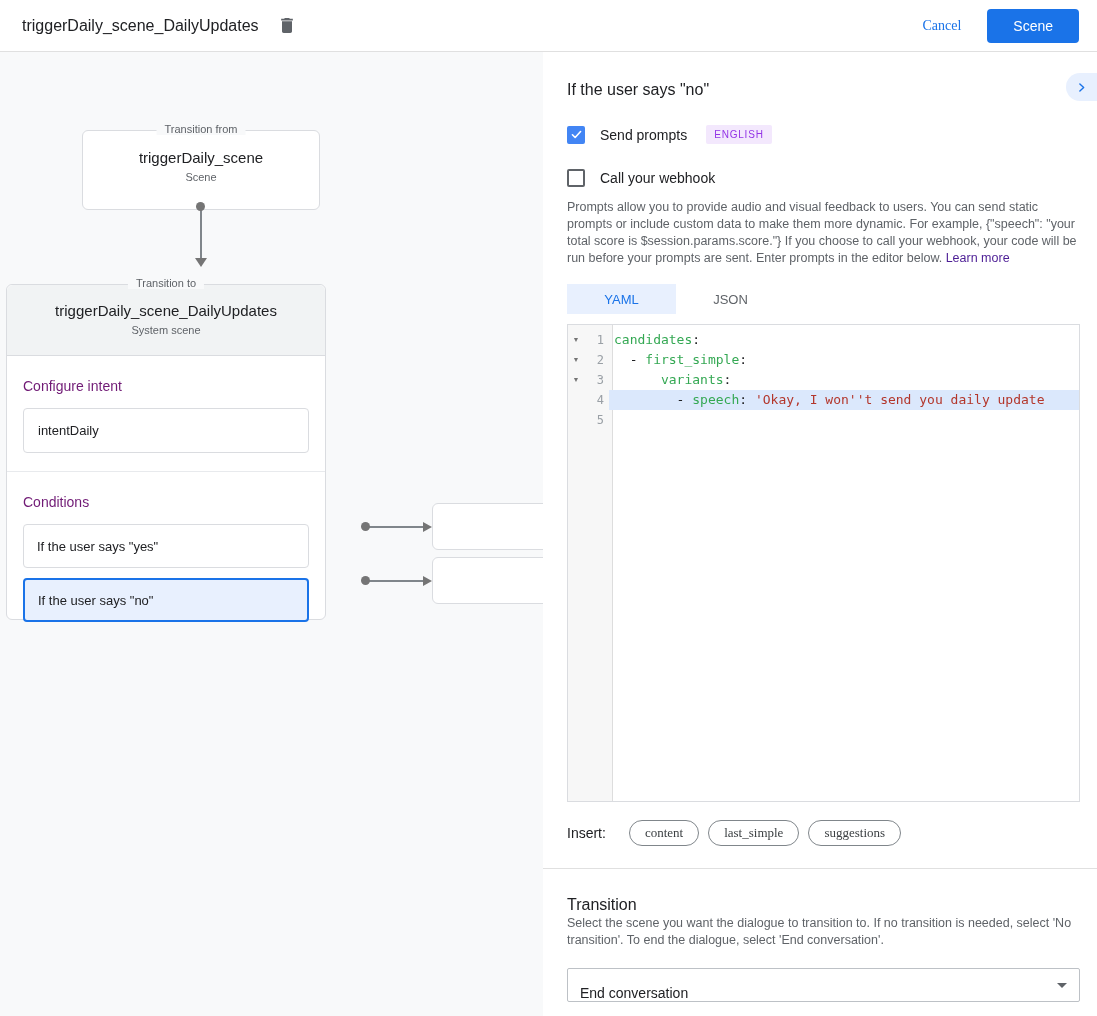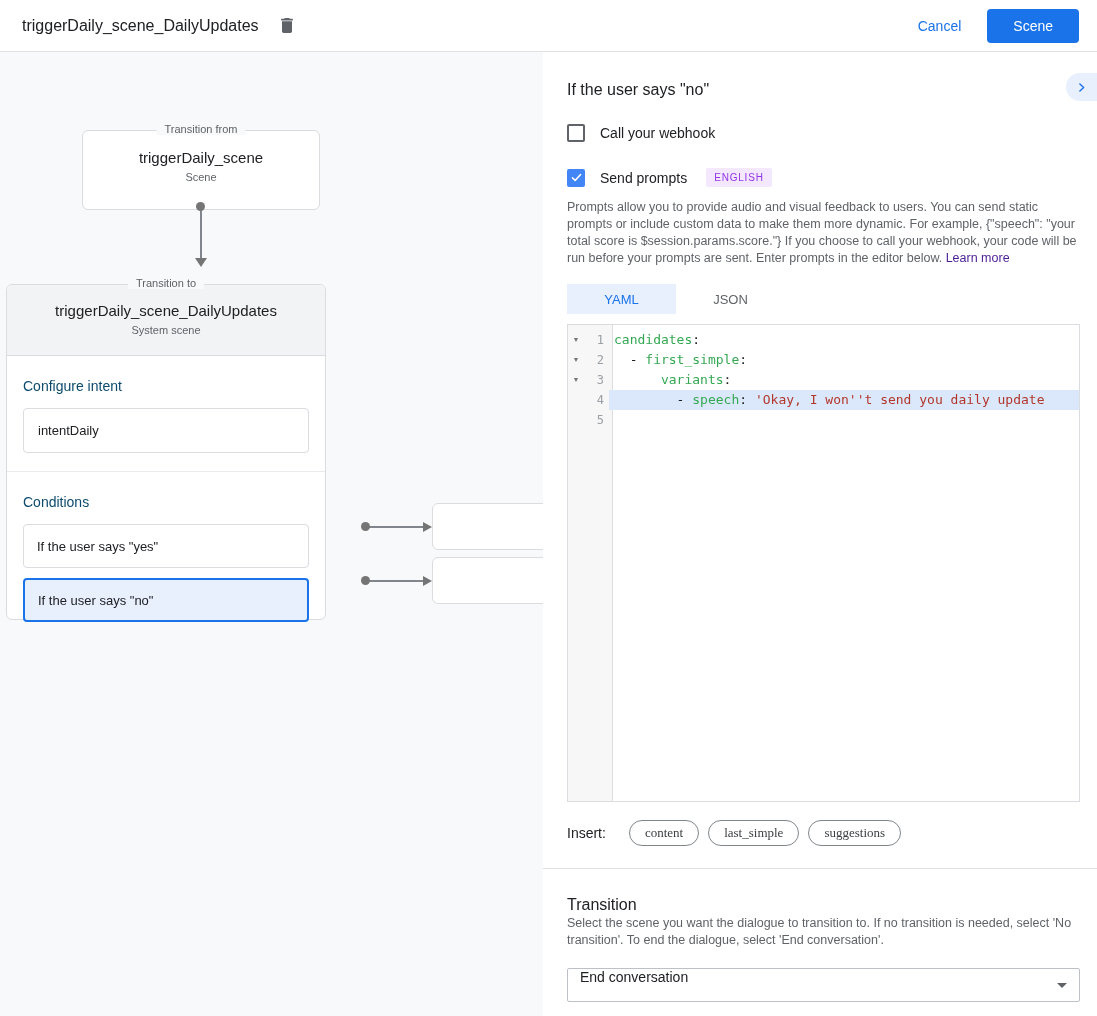--- a/index.html
+++ b/index.html
@@ -7,21 +7,21 @@
     font-family:"Liberation Sans", sans-serif; color:#202124; }
 
   
   .header { height:52px; display:flex; align-items:center; justify-content:space-between;
     padding:0 18px 0 22px; background:#fff; border-bottom:1px solid #e0e0e0; }
   .header-left { display:flex; align-items:center; gap:18px; }
   .page-title { font-size:16px; font-weight:500; color:#202124; }
   .trash-btn { display:flex; align-items:center; cursor:pointer; }
   .header-right { display:flex; align-items:center; gap:26px; }
   .btn-cancel { background:none; border:none; color:#1a73e8; font-size:14px; font-weight:500;
-    font-family:Liberation Sans, sans-serif; cursor:pointer; }
+    font-family:Liberation Serif, serif; cursor:pointer; }
   .btn-save { background:#1a73e8; border:none; color:#fff; font-size:14px; font-weight:500;
     font-family:inherit; border-radius:4px; padding:9px 26px; cursor:pointer; }
 
   
   .main { display:flex; height:964px; }
   .canvas { position:relative; width:543px; background:#f8f9fa; overflow:hidden; flex:none; }
   .panel { position:relative; flex:1; background:#fff; padding:0 17px 0 24px; }
 
   
   .legend { position:absolute; top:-8px; left:50%; transform:translateX(-50%);
@@ -30,21 +30,21 @@
     background:#fff; border:1px solid #dadce0; border-radius:6px; text-align:center; }
   .box-title { font-size:15px; color:#202124; padding-top:18px; }
   .box-sub { font-size:11px; color:#5f6368; margin-top:5px; }
 
   .to-box { position:absolute; left:6px; top:232px; width:320px; height:336px;
     background:#fff; border:1px solid #dadce0; border-radius:6px; }
   .to-header { background:#f1f3f4; border-bottom:1px solid #dadce0; border-radius:6px 6px 0 0;
     height:71px; text-align:center; }
   .to-header .box-title { padding-top:17px; }
   .to-section { padding:14px 16px 18px 16px; }
-  .section-label { font-size:14px; color:#0c4a6e; margin:8px 0 14px 0; }
+  .section-label { font-size:14px; color:#701a75; margin:8px 0 14px 0; }
   .intent-input { height:45px; border:1px solid #dadce0; border-radius:4px; background:#fff;
     display:flex; align-items:center; padding:0 14px; font-size:13px; color:#202124; }
   .to-divider { border-top:1px solid #e8eaed; }
   .condition { position:relative; height:44px; border:1px solid #dadce0; border-radius:4px;
     background:#fff; display:flex; align-items:center; padding:0 13px; font-size:13px;
     color:#202124; margin-bottom:10px; cursor:pointer; }
   .condition.selected { border:2px solid #1a73e8; background:#e8f0fe; }
 
   
   .cdot { position:absolute; width:9px; height:9px; border-radius:50%; background:#757575; z-index:3; }
@@ -100,21 +100,21 @@
   .insert-row { display:flex; align-items:center; gap:9px; margin-top:18px; }
   .insert-label { font-size:14px; color:#202124; margin-right:14px; }
   .chip { height:26px; display:inline-flex; align-items:center; padding:0 15px;
     border:1px solid #80868b; border-radius:14px; font-size:13px; color:#3c4043;
     background:#fff; cursor:pointer;font-family:Liberation Serif, serif; }
 
   .panel-divider { margin:22px -17px 0 -24px; border-top:1px solid #e0e0e0; }
   .transition-title { font-size:16px; color:#202124; margin-top:27px; }
   .transition-desc { font-size:12.5px; line-height:17px; color:#5f6368; margin-top:1px; }
   .select { position:relative; margin-top:19px; height:34px; border:1px solid #bdc1c6;
-    border-radius:2px; background:#fff; display:flex; align-items:flex-start; padding:0 12px;
+    border-radius:2px; background:#fff; display:flex; align-items:flex-end; padding:0 12px;
     font-size:14px; color:#202124; cursor:pointer; }
   .caret { position:absolute; right:12px; top:50%; margin-top:-2px; width:0; height:0;
     border-left:5px solid transparent; border-right:5px solid transparent;
     border-top:5px solid #5f6368; }
 </style>
 </head>
 <body>
 
 <div class="header">
   <div class="header-left">
@@ -183,35 +183,35 @@
   <div class="panel">
 
     <div class="expand-btn">
       <svg width="13" height="13" viewBox="0 0 24 24">
           <path d="M9 5.5l7 6.5-7 6.5" stroke="#1a73e8" stroke-width="2.6" fill="none" stroke-linecap="round" stroke-linejoin="round"></path>
         </svg>
     </div>
 
     <div class="panel-title">If the user says "no"</div>
 
-    <div class="check-row row-webhook">
-      <span class="checkbox"></span>
-      <span class="check-label">Call your webhook</span>
-    </div>
-
     <div class="check-row row-prompts">
       <span class="checkbox checked">
         <svg width="13" height="13" viewBox="0 0 24 24">
             <path d="M4.5 12.5l5 5 10-11" stroke="#fff" stroke-width="3" fill="none" stroke-linecap="round" stroke-linejoin="round"></path>
           </svg>
       </span>
       <span class="check-label">Send prompts</span>
       <span class="lang-badge">ENGLISH</span>
     </div>
 
+    <div class="check-row row-webhook">
+      <span class="checkbox"></span>
+      <span class="check-label">Call your webhook</span>
+    </div>
+
     <div class="prompt-desc"><span>Prompts allow you to provide audio and visual feedback to users. You can send static prompts or include custom data to make them more dynamic. For example, {"speech": "your total score is $session.params.score."} If you choose to call your webhook, your code will be run before your prompts are sent. Enter prompts in the editor below. </span><span class="link">Learn more</span></div>
 
     <div class="tabs">
       <div class="tab active">YAML</div>
       <div class="tab">JSON</div>
     </div>
 
     <div class="editor">
       <div class="gutter-bg"></div>
       <div class="cm-lines">

